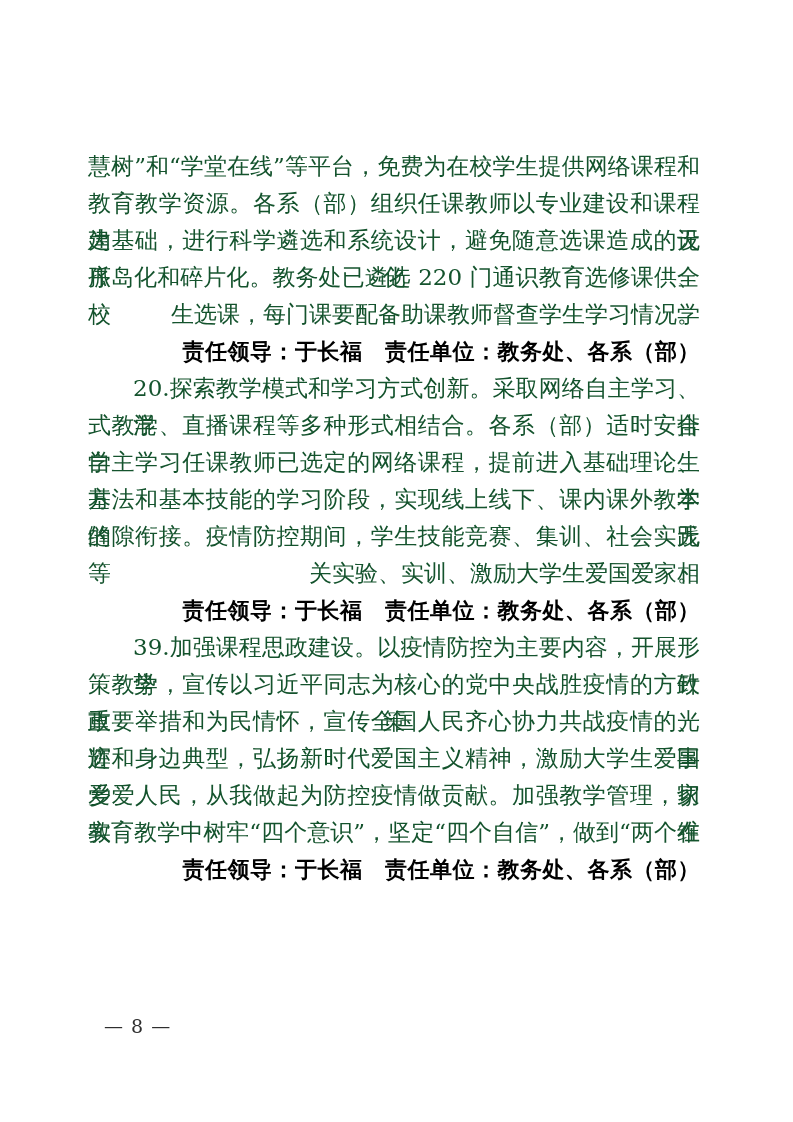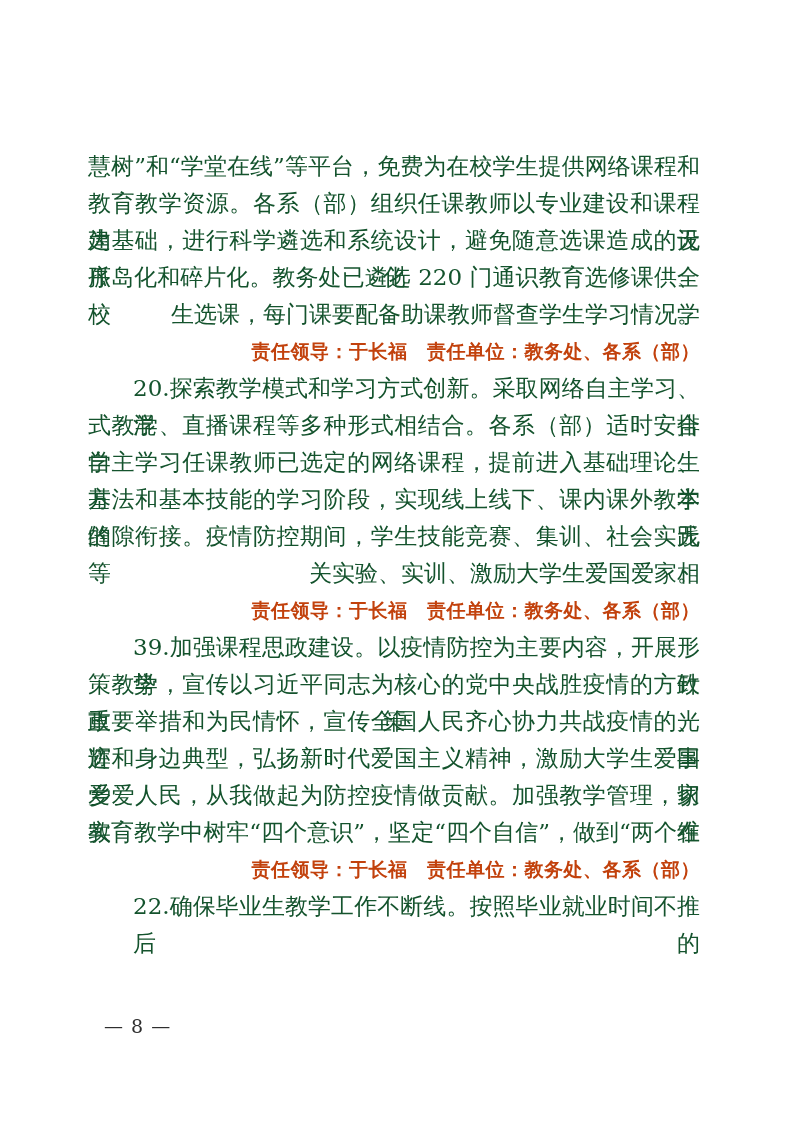--- a/index.html
+++ b/index.html
@@ -31,22 +31,22 @@
   .line.lastline{
     text-align:right;
   }
   .line.indent-para{
     padding-left:45px;
   }
   .line.leader{
     padding-left:58px;
     font-family:"DejaVu Sans","Liberation Sans",sans-serif;
     font-weight:700;
-    font-size:19px;
-    color:#c2410c;
+    font-size:22px;
+    color:#000000;
     letter-spacing:.5px;
   }
   .footer{
     position:absolute;
     left:104px;top:1012px;
     font-size:19px;
     line-height:28px;
     color:#2e2e2e;
     letter-spacing:1px;
     font-family:"DejaVu Serif","Liberation Serif",serif;
@@ -71,18 +71,17 @@
       <div class="line fill">缝隙衔接。疫情防控期间，学生技能竞赛、集训、社会实践等相</div>
       <div class="line lastline">关实验、实训、激励大学生爱国爱家。</div>
       <div class="line lastline leader">责任领导：于长福　责任单位：教务处、各系（部）</div>
       <div class="line fill indent-para">39.加强课程思政建设。以疫情防控为主要内容，开展形势政</div>
       <div class="line fill">策教学，宣传以习近平同志为核心的党中央战胜疫情的方针政策、</div>
       <div class="line fill">重要举措和为民情怀，宣传全国人民齐心协力共战疫情的光辉事</div>
       <div class="line fill">迹和身边典型，弘扬新时代爱国主义精神，激励大学生爱国爱家</div>
       <div class="line fill">乡爱人民，从我做起为防控疫情做贡献。加强教学管理，切实在</div>
       <div class="line fill">教育教学中树牢“四个意识”，坚定“四个自信”，做到“两个维</div>
       <div class="line lastline leader">责任领导：于长福　责任单位：教务处、各系（部）</div>
-      <div class="line fill indent-para">22.确保毕业生教学工作不断线。按照毕业就业时间不推后的</div>
     </div>
 
   <div class="footer">— 8 —</div>
 
 </div>
 
 </body></html>

